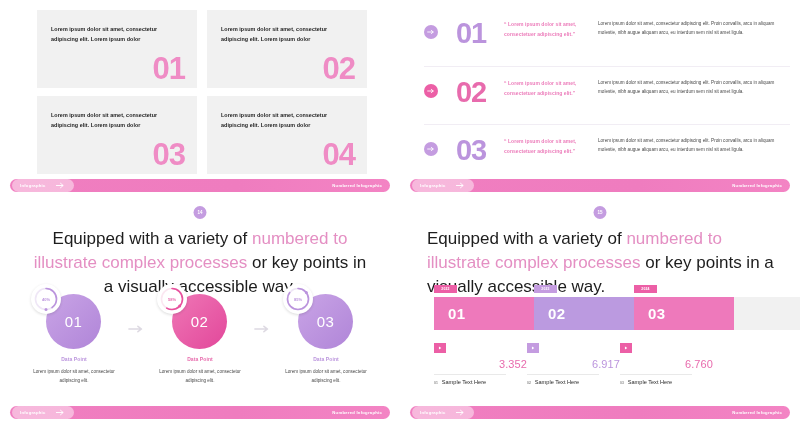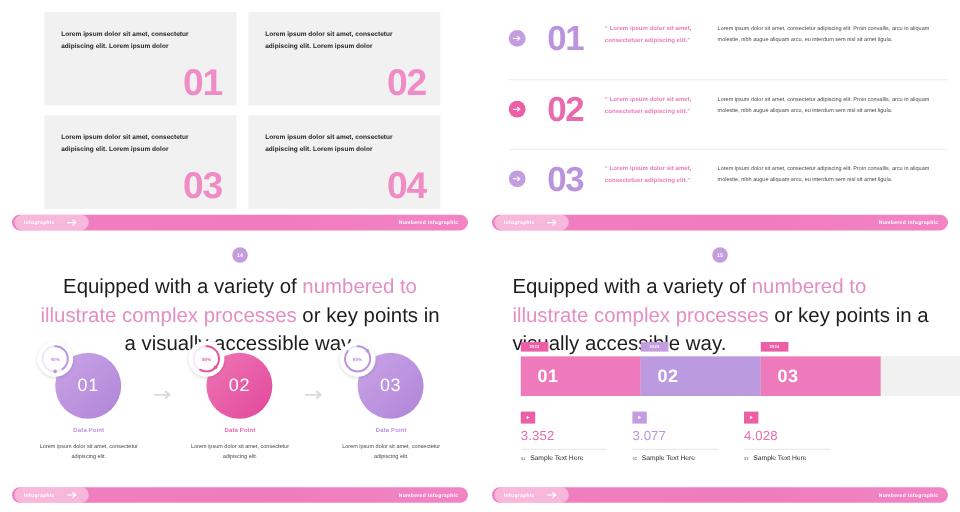--- a/index.html
+++ b/index.html
@@ -154,21 +154,21 @@
   }
   .bar-seg {
     display: flex; align-items: center;
     padding-left: 14px;
     font-size: 15px; color: #ffffff; font-weight: 700; letter-spacing: .3px;
   }
   .stats {
     position: absolute; left: 34px; top: 143px; width: 310px;
     display: flex;
   }
-  .stat { width: 93px; margin-right: 0; }
+  .stat { width: 93px; margin-right: 0; text-align: right; }
   .stat-chip {
     width: 12px; height: 10px;
     display: flex; align-items: center; justify-content: center;
   }
   .stat-chip svg { width: 4px; height: 4px; display: block; }
   .stat-value {
     font-size: 11px; font-weight: 400; margin-top: 5px; letter-spacing: .1px;
   }
   .stat-rule { height: 1px; background: #e9e9e9; margin-top: 4px; width: 72px; }
   .stat-foot {
@@ -380,35 +380,35 @@
           <span class="stat-foot-text">Sample Text Here</span>
         </div>
       </div>
 
       <div class="stat">
         <div class="stat-chip bg-purple">
           <svg viewBox="0 0 6 6">
               <path d="M1.4 0.8 L5 3 L1.4 5.2 Z" fill="#ffffff"></path>
             </svg>
         </div>
-        <div class="stat-value c-purple">3.077</div>
+        <div class="stat-value c-purple">6.917</div>
         <div class="stat-rule"></div>
         <div class="stat-foot">
           <span class="stat-foot-num">02</span>
           <span class="stat-foot-text">Sample Text Here</span>
         </div>
       </div>
 
       <div class="stat">
         <div class="stat-chip bg-pink">
           <svg viewBox="0 0 6 6">
               <path d="M1.4 0.8 L5 3 L1.4 5.2 Z" fill="#ffffff"></path>
             </svg>
         </div>
-        <div class="stat-value c-pink">4.028</div>
+        <div class="stat-value c-pink">6.760</div>
         <div class="stat-rule"></div>
         <div class="stat-foot">
           <span class="stat-foot-num">03</span>
           <span class="stat-foot-text">Sample Text Here</span>
         </div>
       </div>
 
     </div>
 
     <div class="footer">

